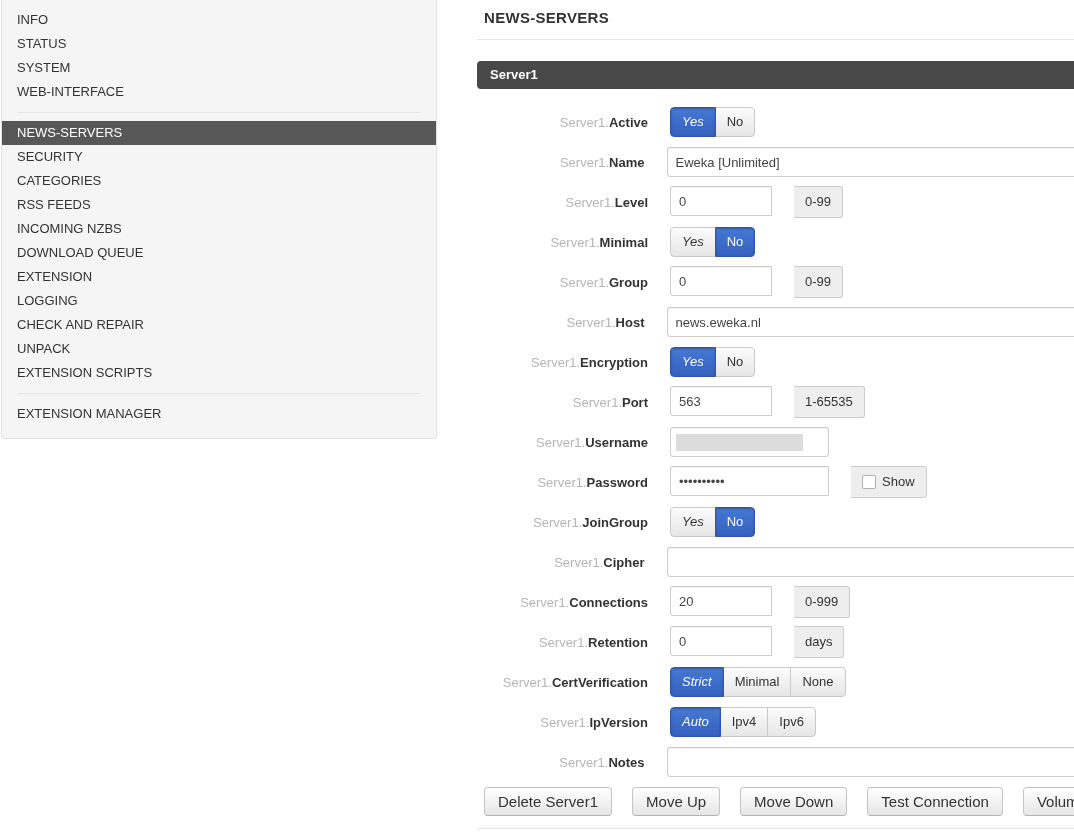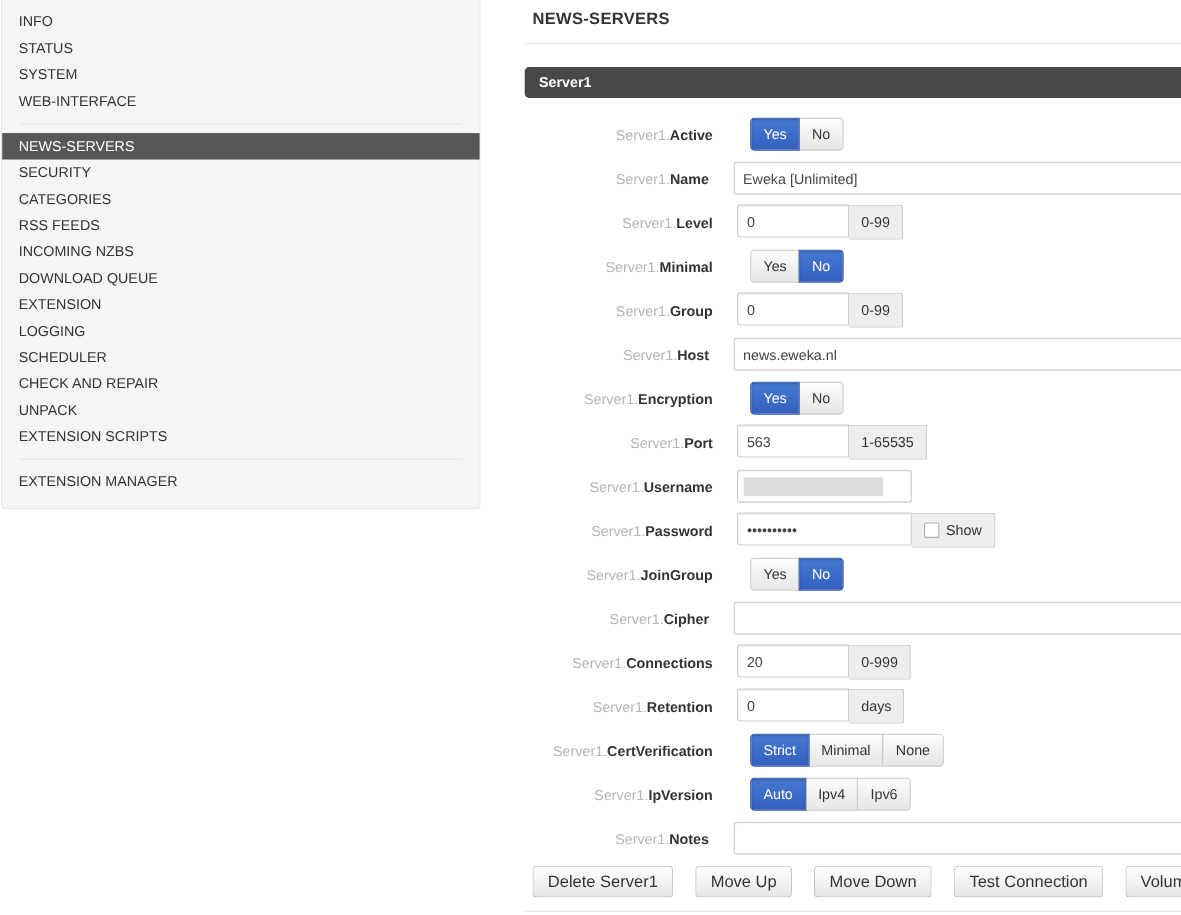--- a/index.html
+++ b/index.html
@@ -109,20 +109,21 @@
     background: #eeeeee;
     border: 1px solid #ccc;
     border-left: 0;
     border-radius: 0 3px 3px 0;
     padding: 0 11px;
     font-size: 13px;
     color: #333;
     white-space: nowrap;
     display: inline-flex;
     align-items: center;
+    margin-left: 22px;
   }
   .cb {
     width: 14px; height: 14px;
     background: #fff;
     border: 1px solid #b0b0b0;
     border-radius: 2px;
     display: inline-block;
     margin-right: 6px;
     cursor: pointer;
   }
@@ -148,21 +149,21 @@
     line-height: 28px;
     padding: 0 11px;
     font-size: 13px;
     color: #333;
     background: linear-gradient(#fcfcfc, #e6e6e6);
     border: 1px solid #c9c9c9;
     margin-left: -1px;
     cursor: pointer;
     white-space: nowrap;
   }
-  .toggle .opt:first-child { border-radius: 4px 0 0 4px; margin-left: 12px; }
+  .toggle .opt:first-child { border-radius: 4px 0 0 4px; margin-left: 0; font-style: italic; }
   .toggle .opt:last-child  { border-radius: 0 4px 4px 0; }
   .toggle .opt.active {
     background: linear-gradient(#4579d2, #3560bf);
     border-color: #3156a8;
     color: #fff;
     box-shadow: inset 0 1px 2px rgba(0,0,0,0.25);
     z-index: 1;
   }
 
   
@@ -193,21 +194,20 @@
   <div class="menu-item">WEB-INTERFACE</div>
   <hr class="divider">
   <div class="menu-item active">NEWS-SERVERS</div>
   <div class="menu-item">SECURITY</div>
   <div class="menu-item">CATEGORIES</div>
   <div class="menu-item">RSS FEEDS</div>
   <div class="menu-item">INCOMING NZBS</div>
   <div class="menu-item">DOWNLOAD QUEUE</div>
   <div class="menu-item">EXTENSION</div>
   <div class="menu-item">LOGGING</div>
-  <div class="menu-item">SCHEDULER</div>
   <div class="menu-item">CHECK AND REPAIR</div>
   <div class="menu-item">UNPACK</div>
   <div class="menu-item">EXTENSION SCRIPTS</div>
   <hr class="divider">
   <div class="menu-item">EXTENSION MANAGER</div>
 </div>
 
 <div class="main">
   <div class="content-header">
     <h1>NEWS-SERVERS</h1>

